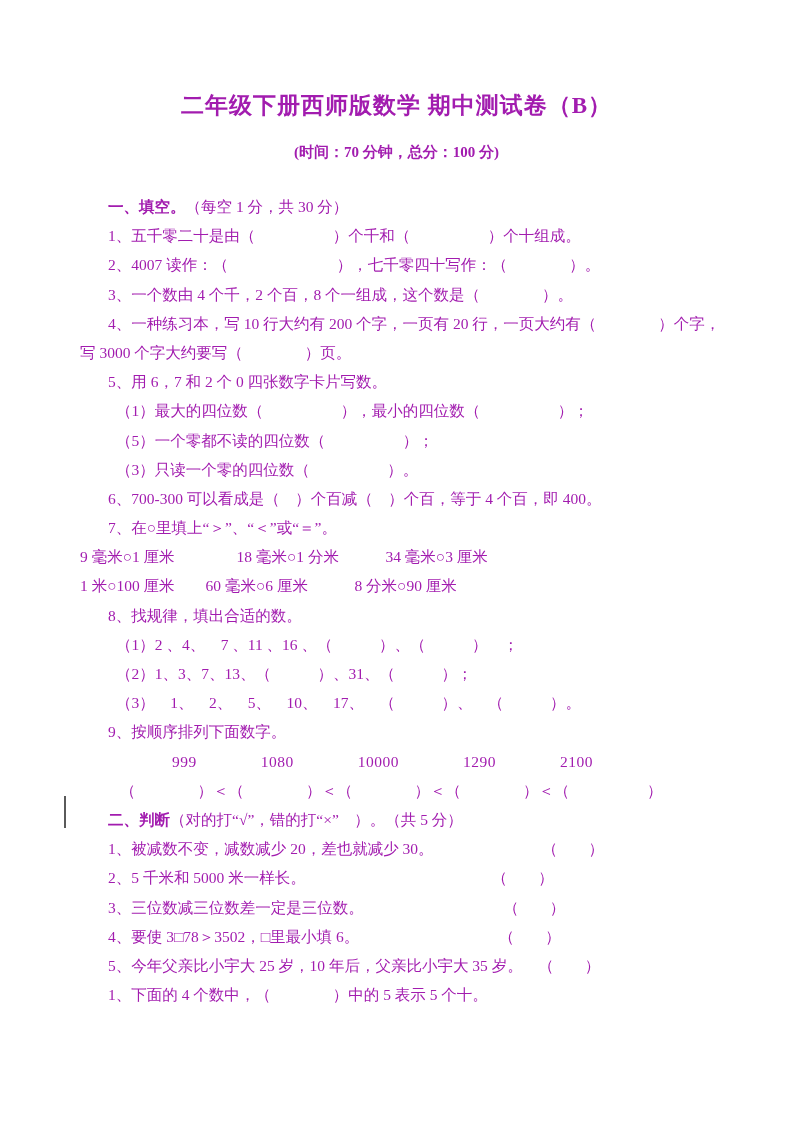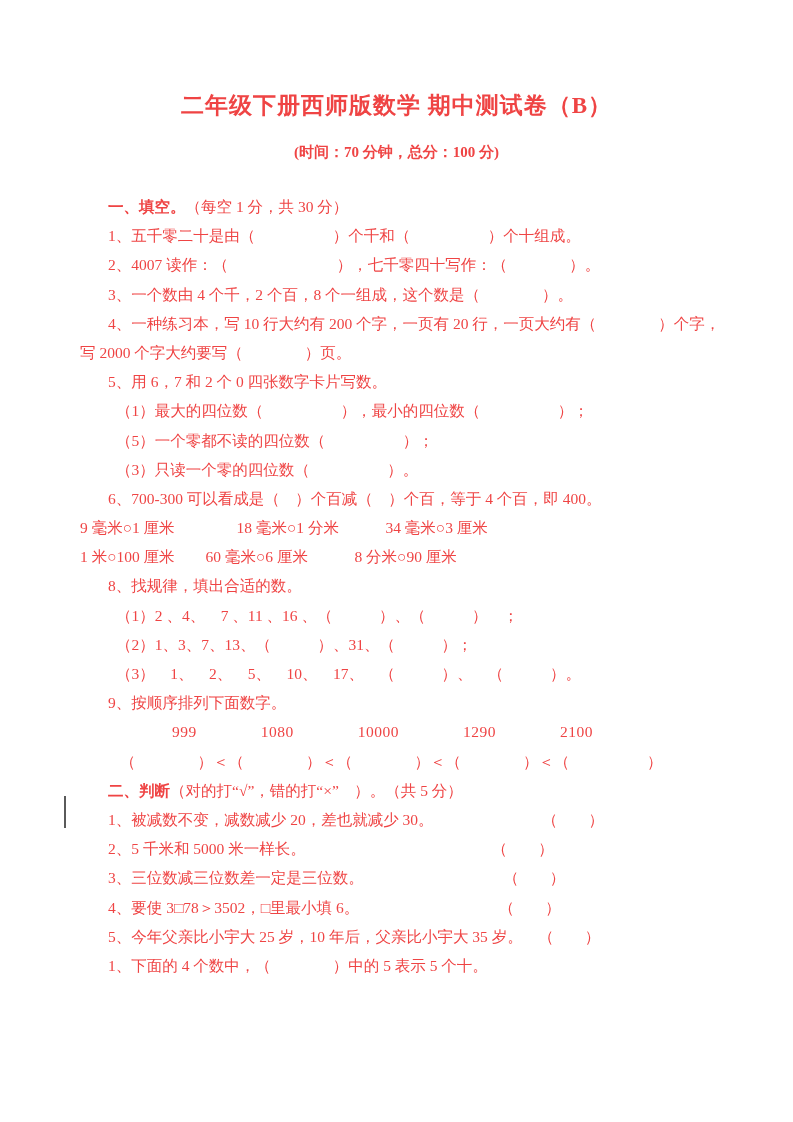--- a/index.html
+++ b/index.html
@@ -2,21 +2,21 @@
 <html><head>
 <meta charset="utf-8">
 <style>
   html, body { margin: 0; padding: 0; background: #ffffff; }
   .page {
     position: relative;
     width: 793px;
     height: 1122px;
     background: #ffffff;
     font-family: "Liberation Serif", "DejaVu Serif", serif;
-    color: #ef4444;
+    color: #a21caf;
     overflow: hidden;
     box-sizing: border-box;
   }
   .title {
     margin-top: 90px;
     text-align: center;
     font-size: 23px;
     font-weight: bold;
     letter-spacing: 1px;
   }
@@ -59,26 +59,27 @@
 
   <div class="title">二年级下册西师版数学 期中测试卷（B）</div>
   <div class="subtitle">(时间：70 分钟，总分：100 分)</div>
 
   <div class="content">
     <p class="line indent-1"><span class="b">一、填空。</span><span>（每空 1 分，共 30 分）</span></p>
     <p class="line indent-1"><span>1、五千零二十是由（　　　　　）个千和（　　　　　）个十组成。</span></p>
     <p class="line indent-1"><span>2、4007 读作：（　　　　　　　），七千零四十写作：（　　　　）。</span></p>
     <p class="line indent-1"><span>3、一个数由 4 个千，2 个百，8 个一组成，这个数是（　　　　）。</span></p>
     <p class="line indent-1"><span>4、一种练习本，写 10 行大约有 200 个字，一页有 20 行，一页大约有（　　　　）个字，</span></p>
-    <p class="line"><span>写 2000 个字大约要写（　　　　）页。</span></p>
+    <p class="line"><span>写 3000 个字大约要写（　　　　）页。</span></p>
     <p class="line indent-1"><span>5、用 6，7 和 2 个 0 四张数字卡片写数。</span></p>
     <p class="line indent-2"><span>（1）最大的四位数（　　　　　），最小的四位数（　　　　　）；</span></p>
     <p class="line indent-2"><span>（5）一个零都不读的四位数（　　　　　）；</span></p>
     <p class="line indent-2"><span>（3）只读一个零的四位数（　　　　　）。</span></p>
     <p class="line indent-1"><span>6、700-300 可以看成是（　）个百减（　）个百，等于 4 个百，即 400。</span></p>
+    <p class="line indent-1"><span>7、在○里填上“＞”、“＜”或“＝”。</span></p>
     <p class="line"><span>9 毫米○1 厘米　　　　18 毫米○1 分米　　　34 毫米○3 厘米</span></p>
     <p class="line"><span>1 米○100 厘米　　60 毫米○6 厘米　　　8 分米○90 厘米</span></p>
     <p class="line indent-1"><span>8、找规律，填出合适的数。</span></p>
     <p class="line indent-2"><span>（1）2 、4、　7 、11 、16 、（　　　）、（　　　）　；</span></p>
     <p class="line indent-2"><span>（2）1、3、7、13、（　　　）、31、（　　　）；</span></p>
     <p class="line indent-2"><span>（3）　1、　2、　5、　10、　17、　（　　　）、　（　　　）。</span></p>
     <p class="line indent-1"><span>9、按顺序排列下面数字。</span></p>
     <p class="line num-row"><span>999　　　　1080　　　　10000　　　　1290　　　　2100</span></p>
     <p class="line paren-row"><span>（　　　　）＜（　　　　）＜（　　　　）＜（　　　　）＜（　　　　　）</span></p>
     <p class="line indent-1"><span class="b">二、判断</span><span>（对的打“√”，错的打“×”　）。（共 5 分）</span></p>

